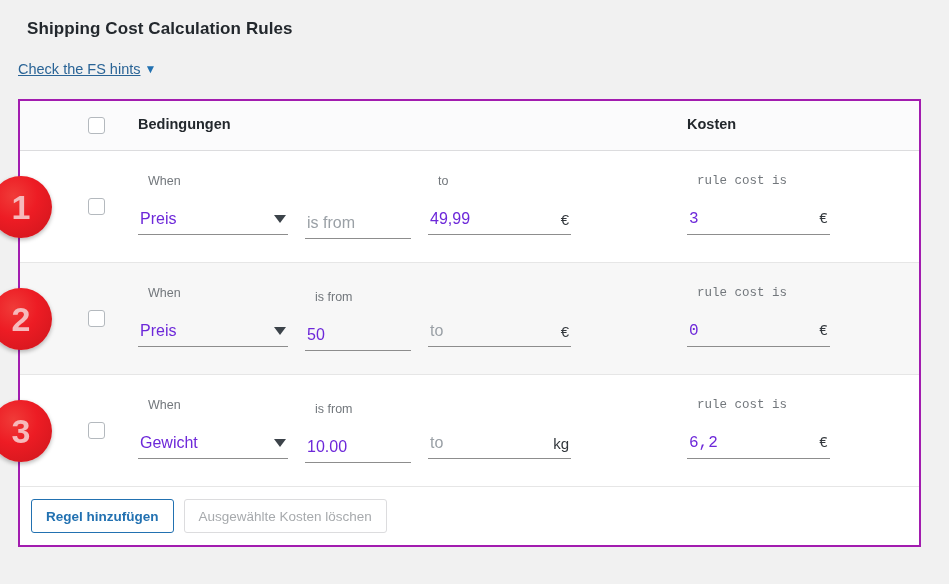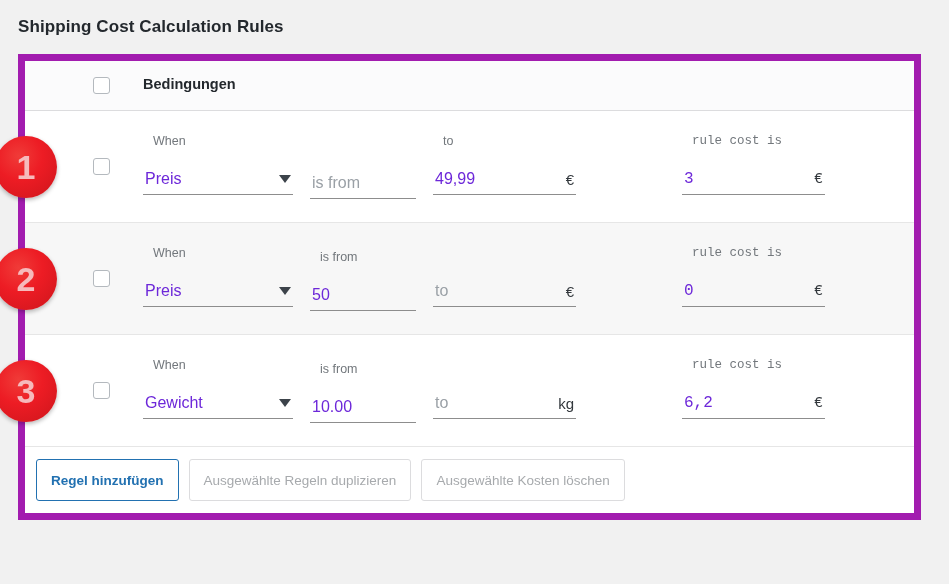--- a/index.html
+++ b/index.html
@@ -18,22 +18,22 @@
     position: relative;
     width: 949px;
     height: 584px;
     box-sizing: border-box;
     padding: 0 18px;
   }
   .page-title {
     font-size: 17px;
     font-weight: bold;
     color: #23282d;
-    margin: 0;
-    padding-top: 17px;
+    margin: 9px;
+    padding-top: 10px;
     letter-spacing: 0.1px;
   }
   .hints-link-wrap {
     margin-top: 21px;
     height: 22px;
   }
   .hints-link {
     font-size: 14.5px;
     color: #2a6496;
     text-decoration: underline;
@@ -44,21 +44,21 @@
     color: #2271b1;
     font-size: 12px;
     margin-left: 4px;
     display: inline-block;
     transform: translateY(-1px);
   }
 
   
   .rules-table {
     margin-top: 17px;
-    border: 7px solid #a21caf;
+    border: 2px solid #a21caf;
     background: #ffffff;
     width: 903px;
     box-sizing: border-box;
   }
   .thead {
     display: flex;
     align-items: center;
     height: 50px;
     background: #fbfbfc;
     border-bottom: 1px solid #dcdcde;
@@ -203,21 +203,21 @@
     display: flex;
     align-items: center;
     gap: 10px;
     padding: 12px 11px;
     background: #ffffff;
     box-sizing: border-box;
   }
   .btn {
     font-family: "Liberation Sans", sans-serif;
     font-size: 13.5px;
-    height: 42px;
+    height: 34px;
     padding: 0 14px;
     border-radius: 3px;
     background: #ffffff;
     display: inline-flex;
     align-items: center;
     justify-content: center;
     box-sizing: border-box;
     white-space: nowrap;
   }
   .btn.primary {
@@ -232,31 +232,39 @@
     cursor: default;
   }
 </style>
 </head>
 <body>
 
 <div class="page">
 
   <h1 class="page-title">Shipping Cost Calculation Rules</h1>
 
+  <div class="hints-link-wrap">
+    <span class="hints-link">
+      <span>Check the FS hints</span><span class="hints-caret">▼</span>
+    </span>
+  </div>
 
   <div class="rules-table">
 
     <div class="thead">
       <div class="col-badge"></div>
       <div class="col-check">
         <div class="checkbox"></div>
       </div>
       <div class="col-cond">
         <span class="th-label">Bedingungen</span>
       </div>
+      <div class="col-cost">
+        <span class="th-label">Kosten</span>
+      </div>
     </div>
 
     <div class="trow">
       <div class="col-badge">
         <div class="badge">1</div>
       </div>
       <div class="col-check">
         <div class="checkbox"></div>
       </div>
       <div class="cond-cell">
@@ -379,18 +387,17 @@
               <span class="field-value">6,2</span>
               <span class="field-unit">€</span>
             </div>
           </div>
         </div>
       </div>
     </div>
 
     <div class="tfoot">
       <div class="btn primary">Regel hinzufügen</div>
-      <div class="btn disabled">Ausgewählte Regeln duplizieren</div>
       <div class="btn disabled">Ausgewählte Kosten löschen</div>
     </div>
 
   </div>
 </div>
 
 </body></html>

